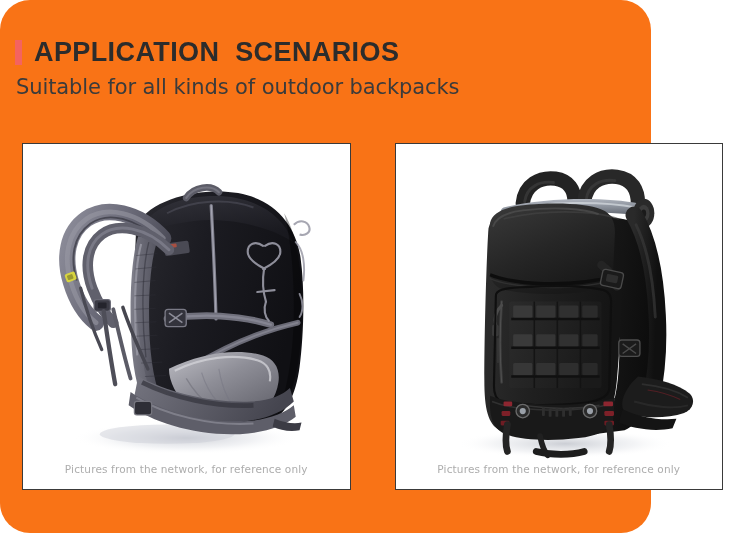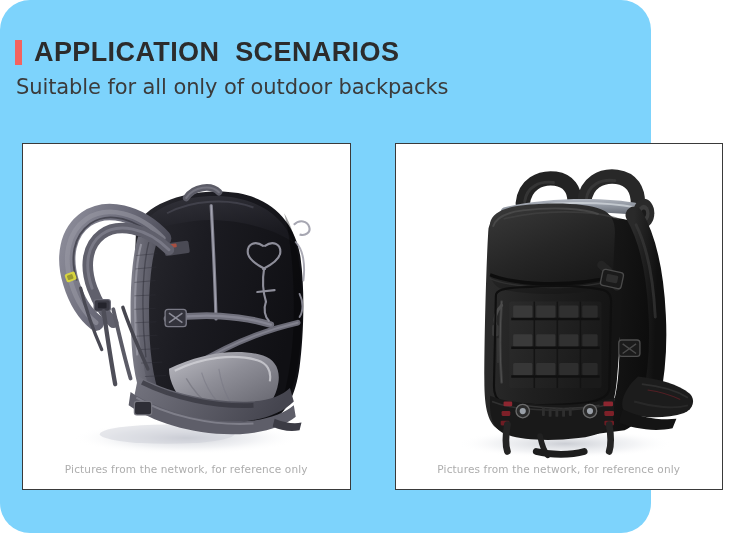--- a/index.html
+++ b/index.html
@@ -12,21 +12,21 @@
     height: 533px;
     overflow: hidden;
     font-family: "Liberation Sans", sans-serif;
     -webkit-font-smoothing: antialiased;
   }
 
   .page {
     position: relative;
     width: 651px;
     height: 533px;
-    background: #7dd3fc;
+    background: #f97316;
     border-radius: 30px;
   }
 
   
   .header {
     position: absolute;
     left: 15px;
     top: 36px;
     width: 720px;
   }
@@ -109,21 +109,21 @@
 </head>
 <body>
 
 <div class="page">
 
   <div class="header">
     <div class="title-row">
       <div class="accent-bar"></div>
       <div class="page-title">APPLICATION  SCENARIOS</div>
     </div>
-    <div class="page-subtitle">Suitable for all only of outdoor backpacks</div>
+    <div class="page-subtitle">Suitable for all kinds of outdoor backpacks</div>
   </div>
 
   <div class="cards">
 
     <div class="card">
       <div class="photo">
         <svg class="svg-photo" viewBox="0 0 340 347" preserveAspectRatio="xMidYMid meet">
           <defs>
             <linearGradient id="lbBody" x1="0" y1="0" x2="1" y2="0.35">
               <stop offset="0" stop-color="#2a2a30"></stop>

